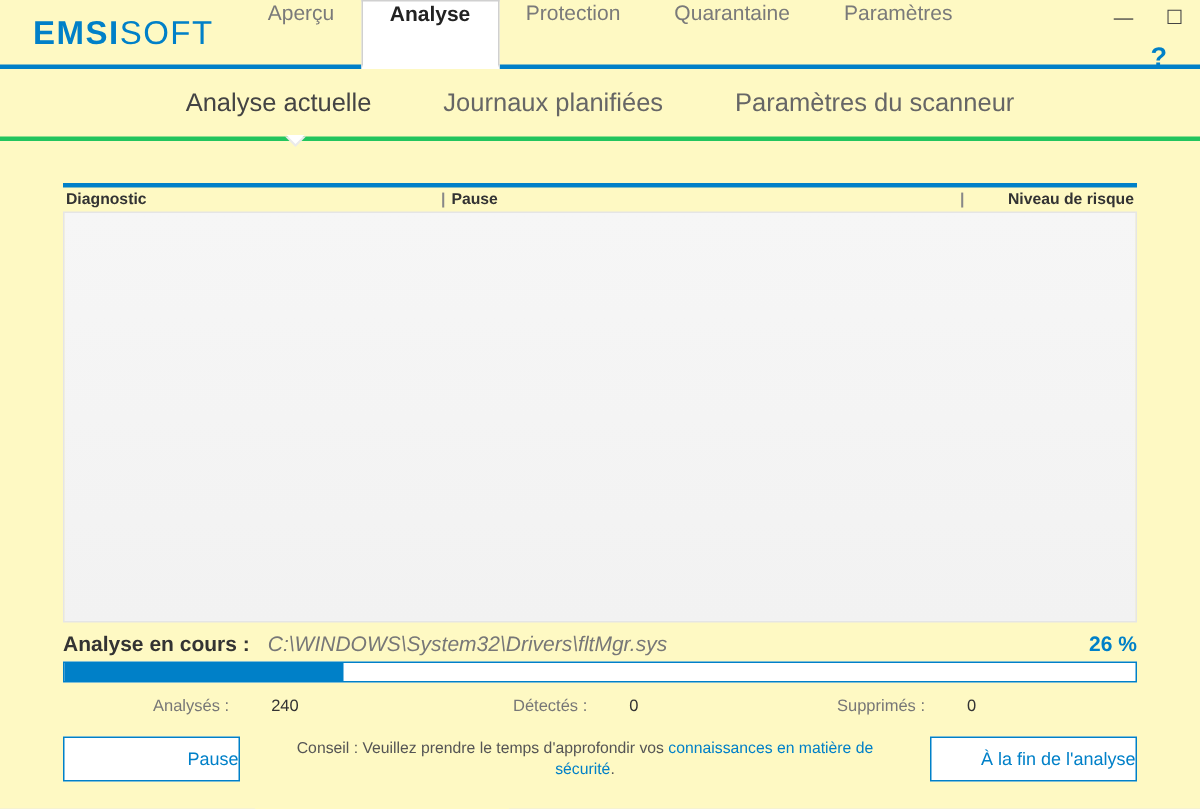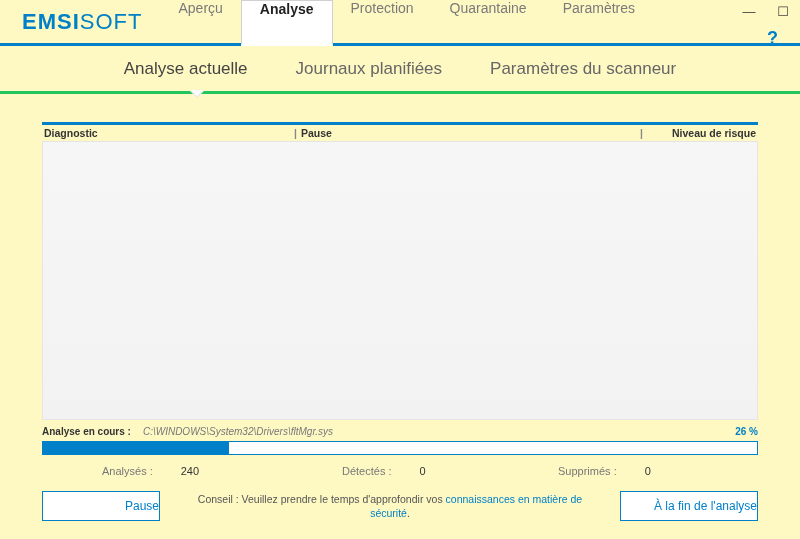--- a/index.html
+++ b/index.html
@@ -34,21 +34,21 @@
     .cols .sep { color: #888; padding: 0 4px 0 0; }
     .c-diag { flex: 0 0 250px; }
     .c-lieu { flex: 1; }
     .c-risk { flex: 0 0 120px; text-align: right; }
     .c-risk .sep { float: left; }
 
     
     .results { flex: 1; background: linear-gradient(#f6f6f6, #f2f2f2); border: 1px solid #e5e5e5; margin-top: 2px; min-height: 150px; }
 
     
-    .scanline { display: flex; font-size: 10px; color: #333; padding-top: 6px; }
+    .scanline { display: flex; font-size: 14px; color: #333; padding-top: 6px; }
     .scanline .lbl { font-weight: 700; }
     .scanline .path { color: #777; margin-left: 12px; flex: 1; font-style: italic; }
     .scanline .pct { color: #0080c8; font-weight: 700; }
     .progress { height: 14px; border: 1px solid #0080c8; margin-top: 4px; background: #fff; }
     .progress .bar { height: 100%; background: #0080c8; }
 
     
     .stats { display: flex; font-size: 11px; color: #555; padding: 10px 0 6px 0; }
     .stats .group { display: flex; gap: 28px; }
     .stats .g1 { flex: 0 0 260px; padding-left: 60px; }

